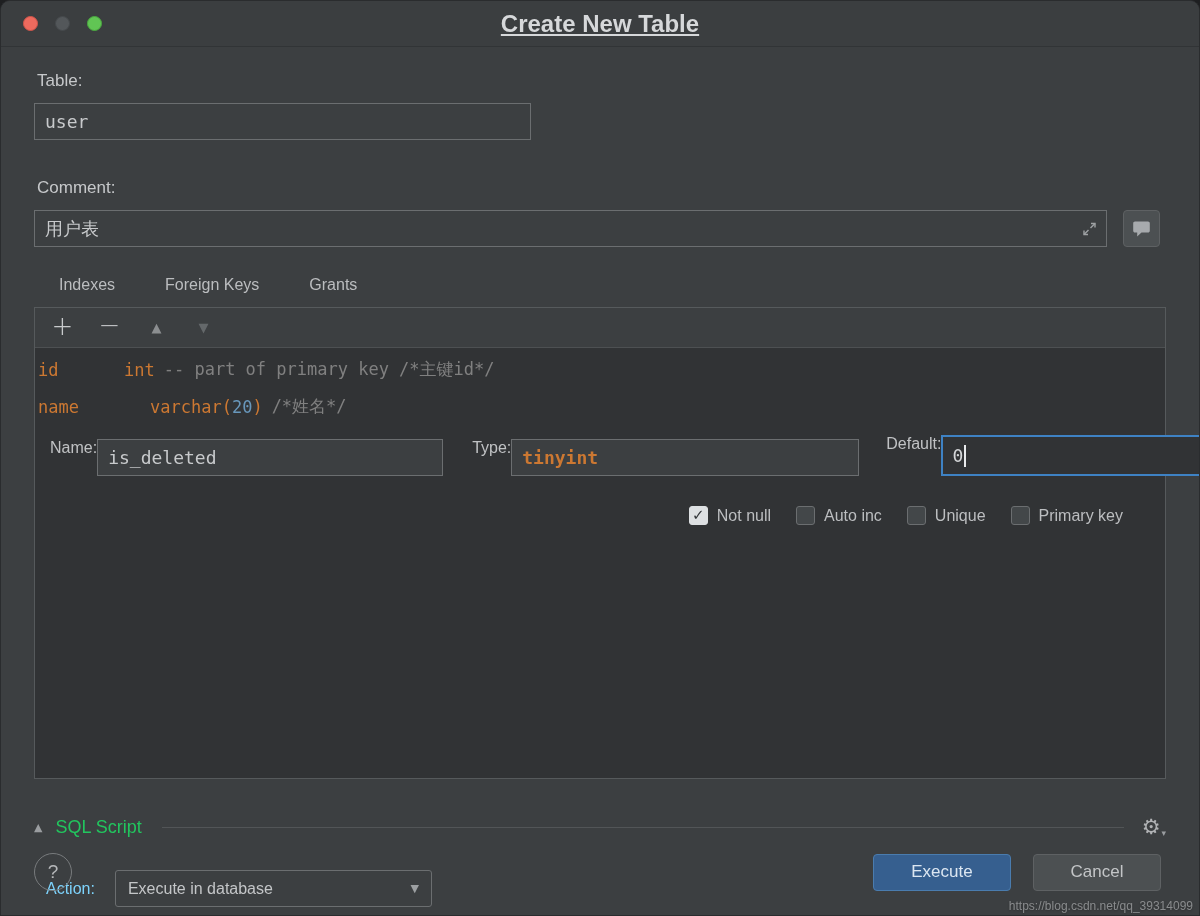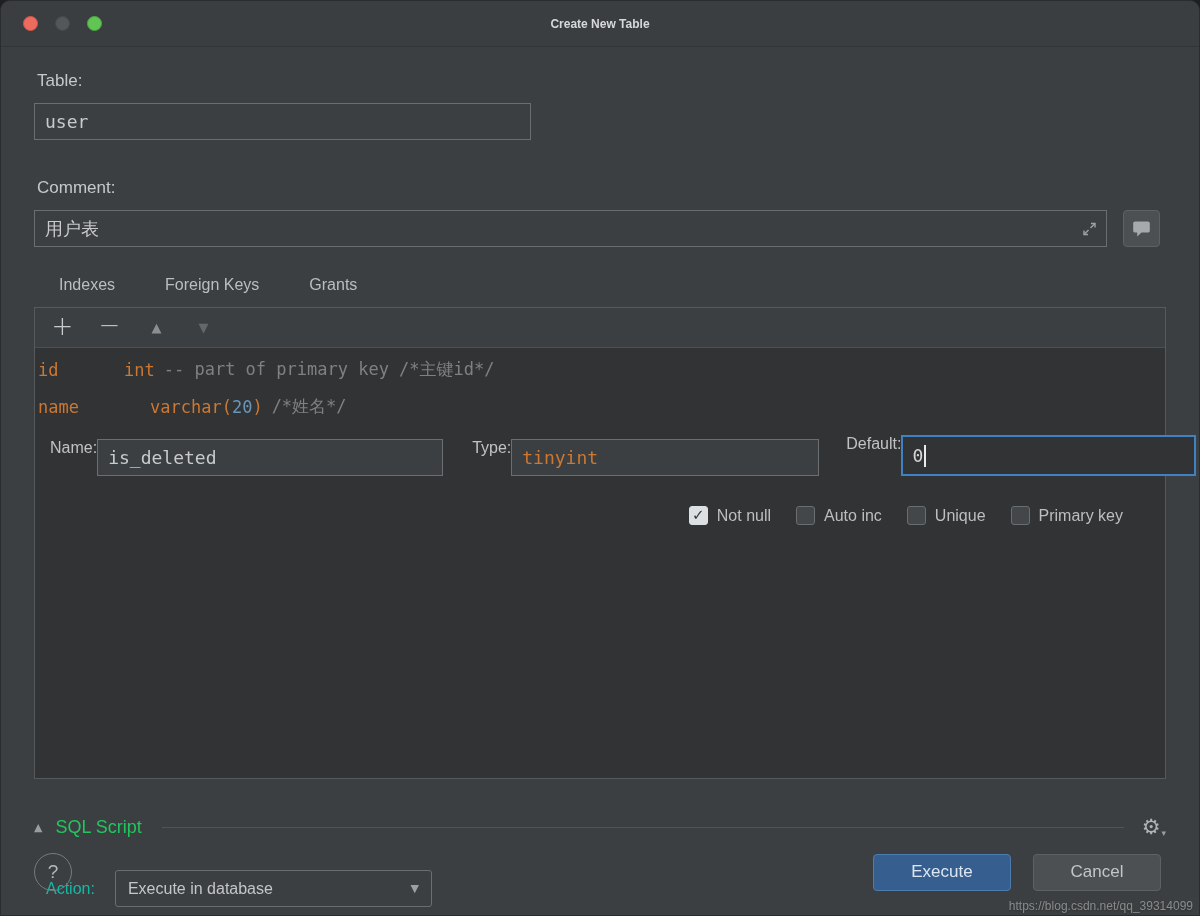--- a/index.html
+++ b/index.html
@@ -16,21 +16,21 @@
   
   .titlebar {
     height:46px; background:#3b3e40; border-bottom:1px solid #313436;
     display:flex; align-items:center; justify-content:center; position:relative;
   }
   .traffic { position:absolute; left:22px; top:0; height:100%; display:flex; align-items:center; gap:17px; }
   .light { width:15px; height:15px; border-radius:50%; display:inline-block; cursor:pointer; }
   .light.red   { background:#ed6a5e; border:1px solid #d2554a; }
   .light.gray  { background:#53575a; border:1px solid #45494c; }
   .light.green { background:#61c554; border:1px solid #4aa93f; }
-  .title { font-size:12px; font-weight:bold; color:#d6d8da; }
+  .title { font-size:24px; font-weight:bold; color:#d6d8da;text-decoration:underline; }
 
   
   .form-row { display:flex; padding:14px 39px 0 33px; gap:28px;flex-direction:column; }
   .fcol-left { width:497px; flex:none; }
   .fcol-right { flex:1; }
   .flabel { font-size:17px; color:#c6c8ca; padding:10px 3px 12px; }
   .tfield {
     height:37px; width:100%; border:1px solid #6b6e70; background:#3c3f41;
     color:#c8cacc; font-family:"DejaVu Sans Mono","Liberation Mono",monospace;
     font-size:18px; padding:0 10px; outline:none; display:block;
@@ -77,21 +77,21 @@
   .cnum  { color:#6897bb; }
   .ccomment { color:#808080; margin-left:9px; }
 
   
   .editor-form { padding:10px 21px 0 15px; font-family:"Liberation Sans", sans-serif; }
   .ef-fields { display:flex; align-items:flex-end; }
   .ef-group { display:flex; flex-direction:row; }
   .ef-label { font-size:16px; color:#c0c2c4; margin-bottom:10px; }
   .ef-name .tfield { width:346px; }
   .ef-type { margin-left:29px; }
-  .ef-type .tfield { width:308px; color:#cc7832; }
+  .ef-type .tfield { width:348px; color:#cc7832;font-weight:bold; }
   .ef-default { margin-left:27px; }
   .default-field {
     width:295px; height:41px; border:2px solid #3e82c4; background:#313335;
     color:#d4d6d8; font-family:"DejaVu Sans Mono","Liberation Mono",monospace; font-size:18px;
     display:flex; align-items:center; padding:0 9px; cursor:text;
   }
   .caret { width:2px; height:22px; background:#e8eaec; margin-left:1px; display:inline-block; }
   .ef-comment-btn { margin-left:14px; }
 
   .checkbox-row {
@@ -109,21 +109,21 @@
   
   .sql-header { display:flex; align-items:center; margin:38px 33px 0; }
   .collapse-ic { font-size:11px; color:#9a9da0; cursor:pointer; font-family:"DejaVu Sans", sans-serif; }
   .sql-title { font-size:18px; color:#22c55e; margin-left:13px; cursor:pointer; }
   .rule { flex:1; height:1px; background:#525557; margin:0 18px 0 20px; }
   .gear-wrap { display:flex; align-items:flex-end; cursor:pointer; }
   .gear { font-size:21px; color:#b0b2b4; line-height:1; font-family:"DejaVu Sans", sans-serif; }
   .gear-caret { font-size:9px; color:#9a9da0; margin-left:1px; font-family:"DejaVu Sans", sans-serif; }
 
   .action-row { display:flex; align-items:center; margin:32px 33px 0; padding-left:12px; }
-  .action-label { font-size:16px; color:#14b8a6; }
+  .action-label { font-size:16px; color:#7dd3fc; }
   .combo {
     width:317px; height:37px; margin-left:20px; border:1px solid #6b6e70; border-radius:3px;
     display:flex; align-items:center; justify-content:space-between; padding:0 12px;
     font-size:16px; color:#c4c6c8; cursor:pointer; background:#3c3f41;
   }
   .combo-arrow { font-size:11px; color:#9da0a2; font-family:"DejaVu Sans", sans-serif; }
 
   
   .footer { position:absolute; left:33px; right:38px; bottom:24px; display:flex; align-items:center; justify-content:space-between; }
   .help-btn {

